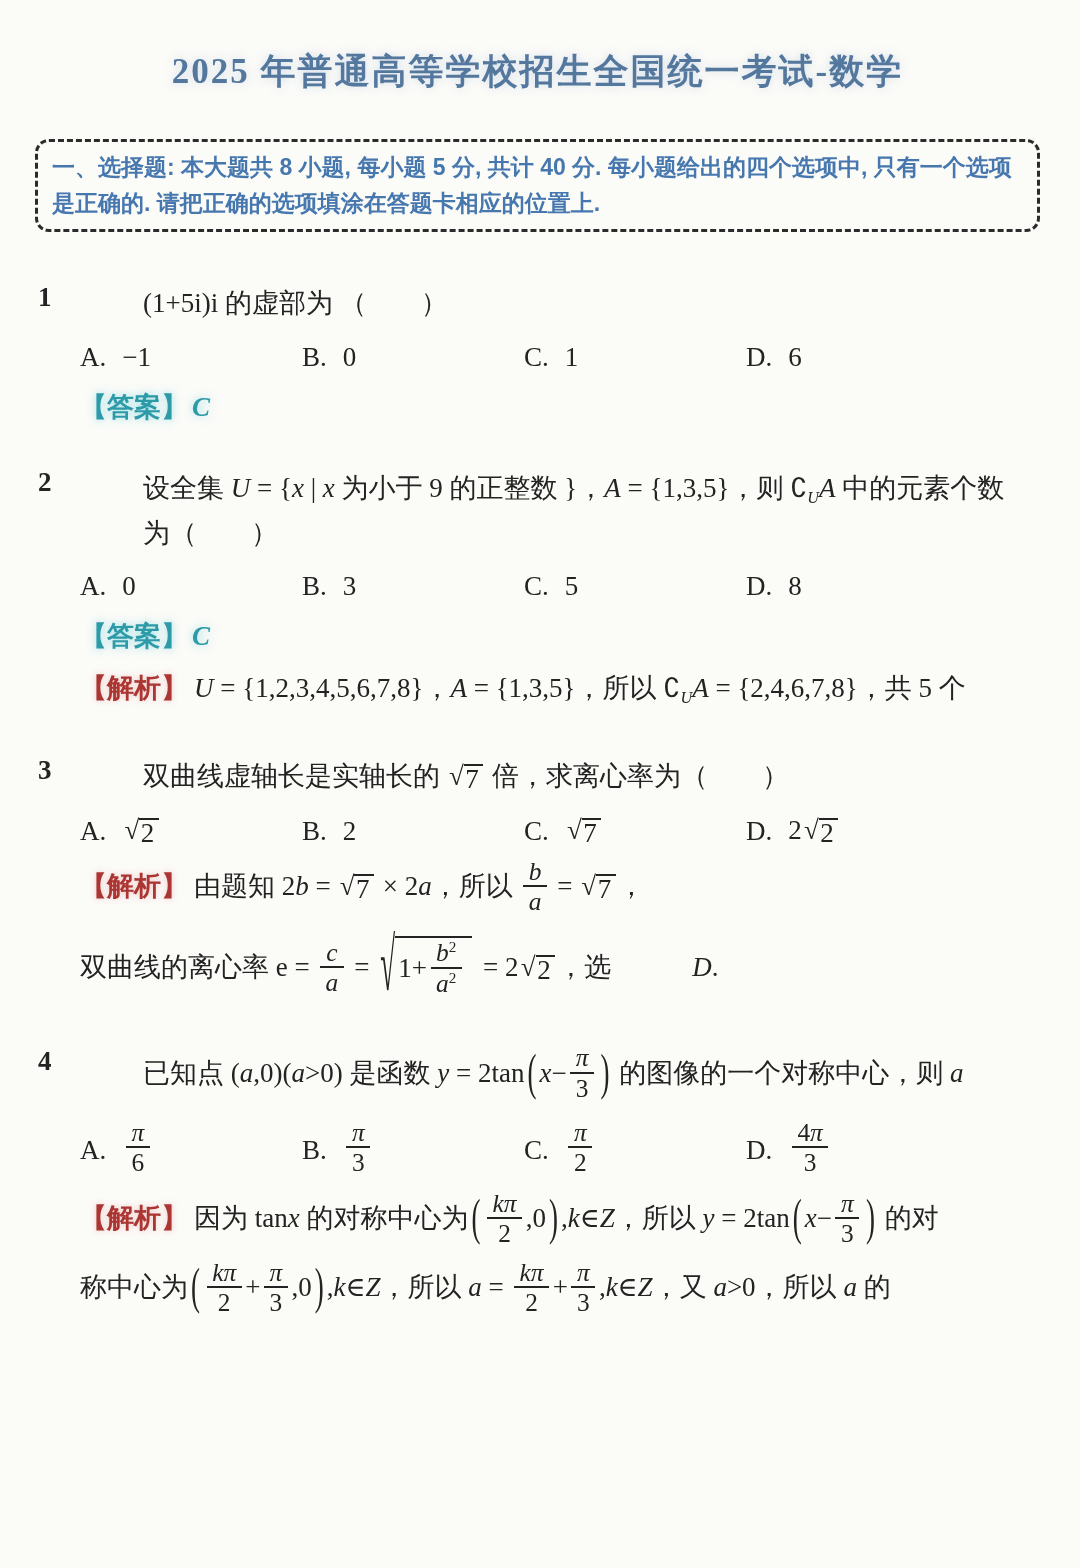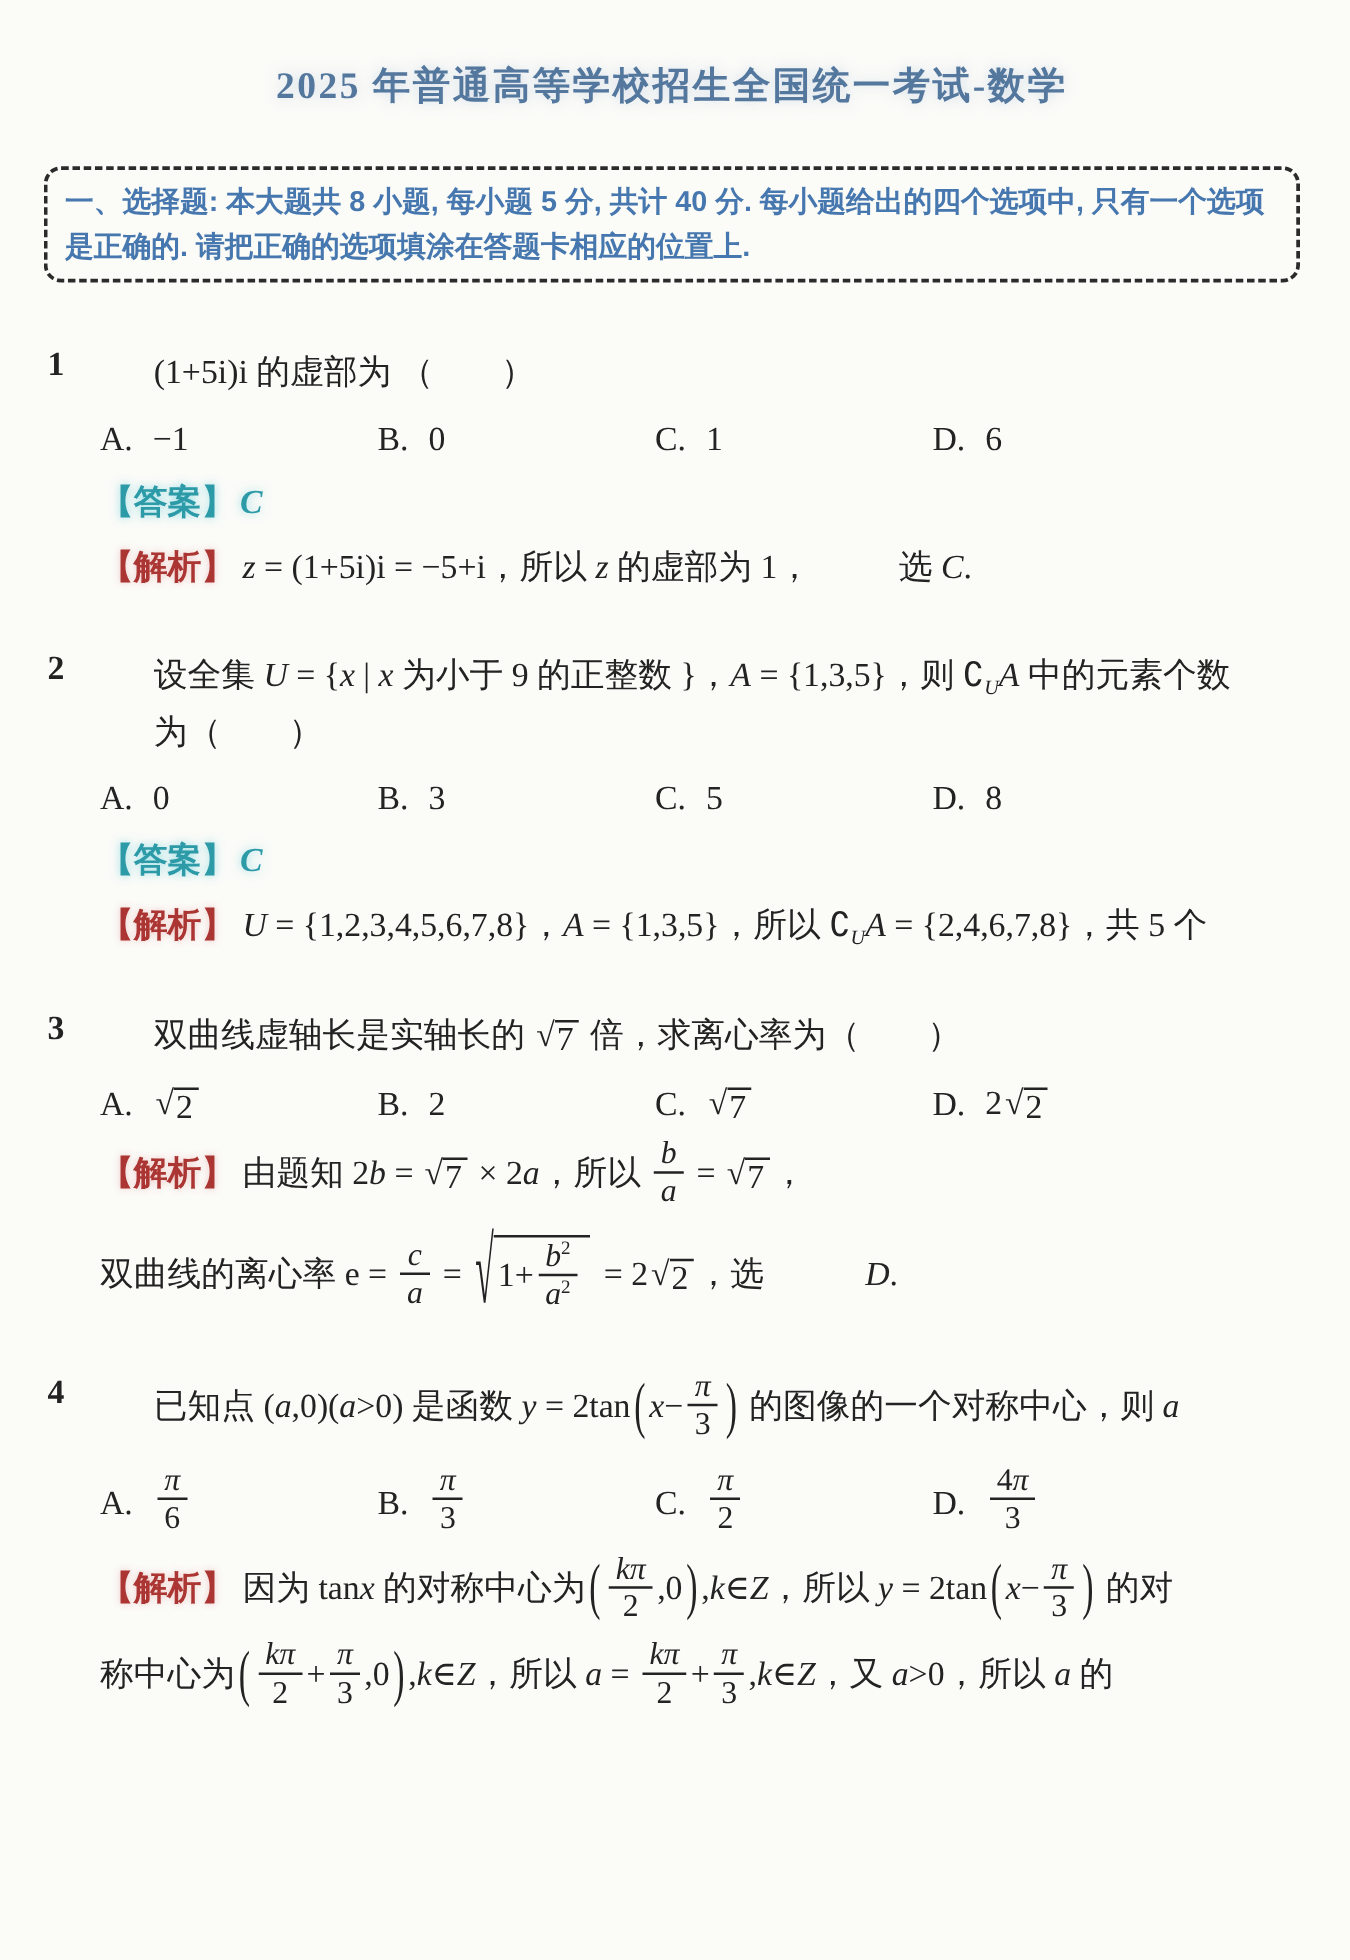--- a/index.html
+++ b/index.html
@@ -4,36 +4,36 @@
 <style>
   html,body{margin:0;padding:0;background:#e9e9e7;}
   .page{
     width:1080px;height:1568px;box-sizing:border-box;margin:0 auto;
     background:#fbfbf8;overflow:hidden;
     padding:34px 40px 0 35px;
     font-family:"Liberation Serif","DejaVu Serif","DejaVu Sans",serif;
     font-size:27px;color:#232323;
   }
   .title{
-    text-align:center;font-size:30px;font-weight:700;letter-spacing:2px;
+    text-align:center;font-size:35px;font-weight:700;letter-spacing:2px;
     color:#54779e;margin:14px 0 0 0;
     text-shadow:0 0 10px rgba(140,170,205,.35);
   }
   .notice{
     margin-top:44px;border:3px dashed #2b2b2b;border-radius:14px;
     padding:8px 14px;color:#4677ae;font-weight:700;
     font-family:"Liberation Sans","DejaVu Sans",sans-serif;
     font-size:23px;line-height:1.55;
   }
   .q{margin-top:42px;}
   .q-first{margin-top:50px;}
   .qrow{display:flex;}
   .qnum{width:85px;flex:none;font-weight:700;padding-left:3px;}
   .qbody{flex:1;}
-  .stem-line{line-height:1.62;white-space:nowrap;}
+  .stem-line{line-height:1.62;white-space:nowrap;margin-left:20px;}
   .opts{display:grid;grid-template-columns:222px 222px 222px auto;margin-left:45px;margin-top:16px;align-items:center;}
   .opt{display:flex;align-items:center;white-space:nowrap;}
   .optlabel{margin-right:16px;}
   .ans{margin-left:45px;margin-top:16px;}
   .anslabel{color:#2d9aa8;font-weight:700;text-shadow:0 0 8px rgba(130,215,225,.8);}
   .ansval{color:#2d9aa8;font-weight:700;font-style:italic;margin-left:4px;text-shadow:0 0 8px rgba(130,215,225,.8);}
   .ana{margin-left:45px;margin-top:12px;}
   .ana-line{line-height:1.7;white-space:nowrap;margin-top:6px;}
   .analabel{color:#ab3532;font-weight:700;text-shadow:0 0 6px rgba(225,140,140,.45);margin-right:6px;}
   
@@ -84,25 +84,20 @@
           <span>1</span>
         </span>
       <span class="opt">
           <span class="optlabel">D.</span>
           <span>6</span>
         </span>
     </div>
     <div class="ans">
       <span class="anslabel">【答案】</span><span class="ansval">C</span>
     </div>
-    <div class="ana">
-      <div class="ana-line">
-        <span class="analabel">【解析】</span><span><span class="v">z</span> = (1+5i)i = −5+i，所以 <span class="v">z</span> 的虚部为 1，<span class="gap" style="width: 2.6em;"></span>选 <span class="v">C</span>.</span>
-      </div>
-    </div>
   </section>
 
   <section class="q">
     <div class="qrow">
       <span class="qnum">2</span>
       <div class="qbody">
         <div class="stem-line">设全集 <span class="v">U</span> = {<span class="v">x</span> | <span class="v">x</span> 为小于 9 的正整数 }，<span class="v">A</span> = {1,3,5}，则 ∁<sub><span class="v">U</span></sub><span class="v">A</span> 中的元素个数</div>
         <div class="stem-line">为（　　）</div>
       </div>
     </div>

